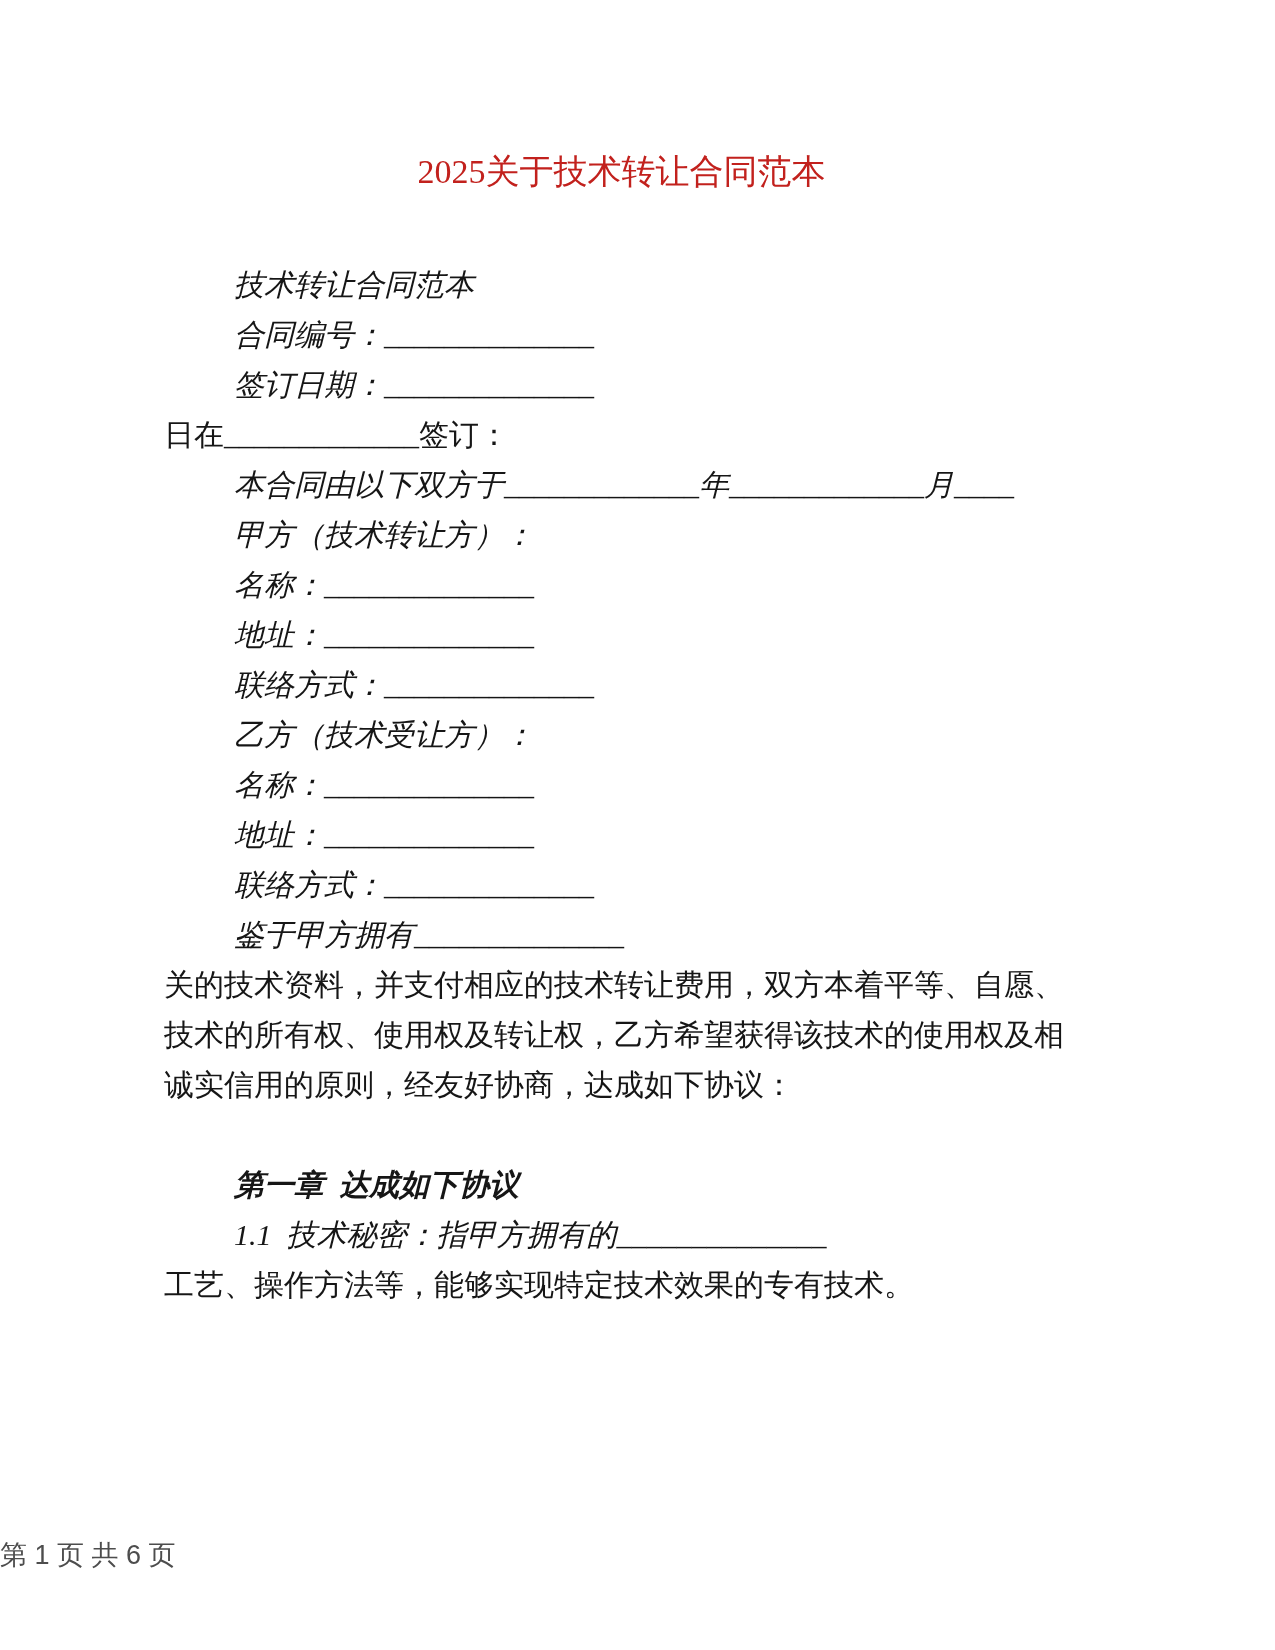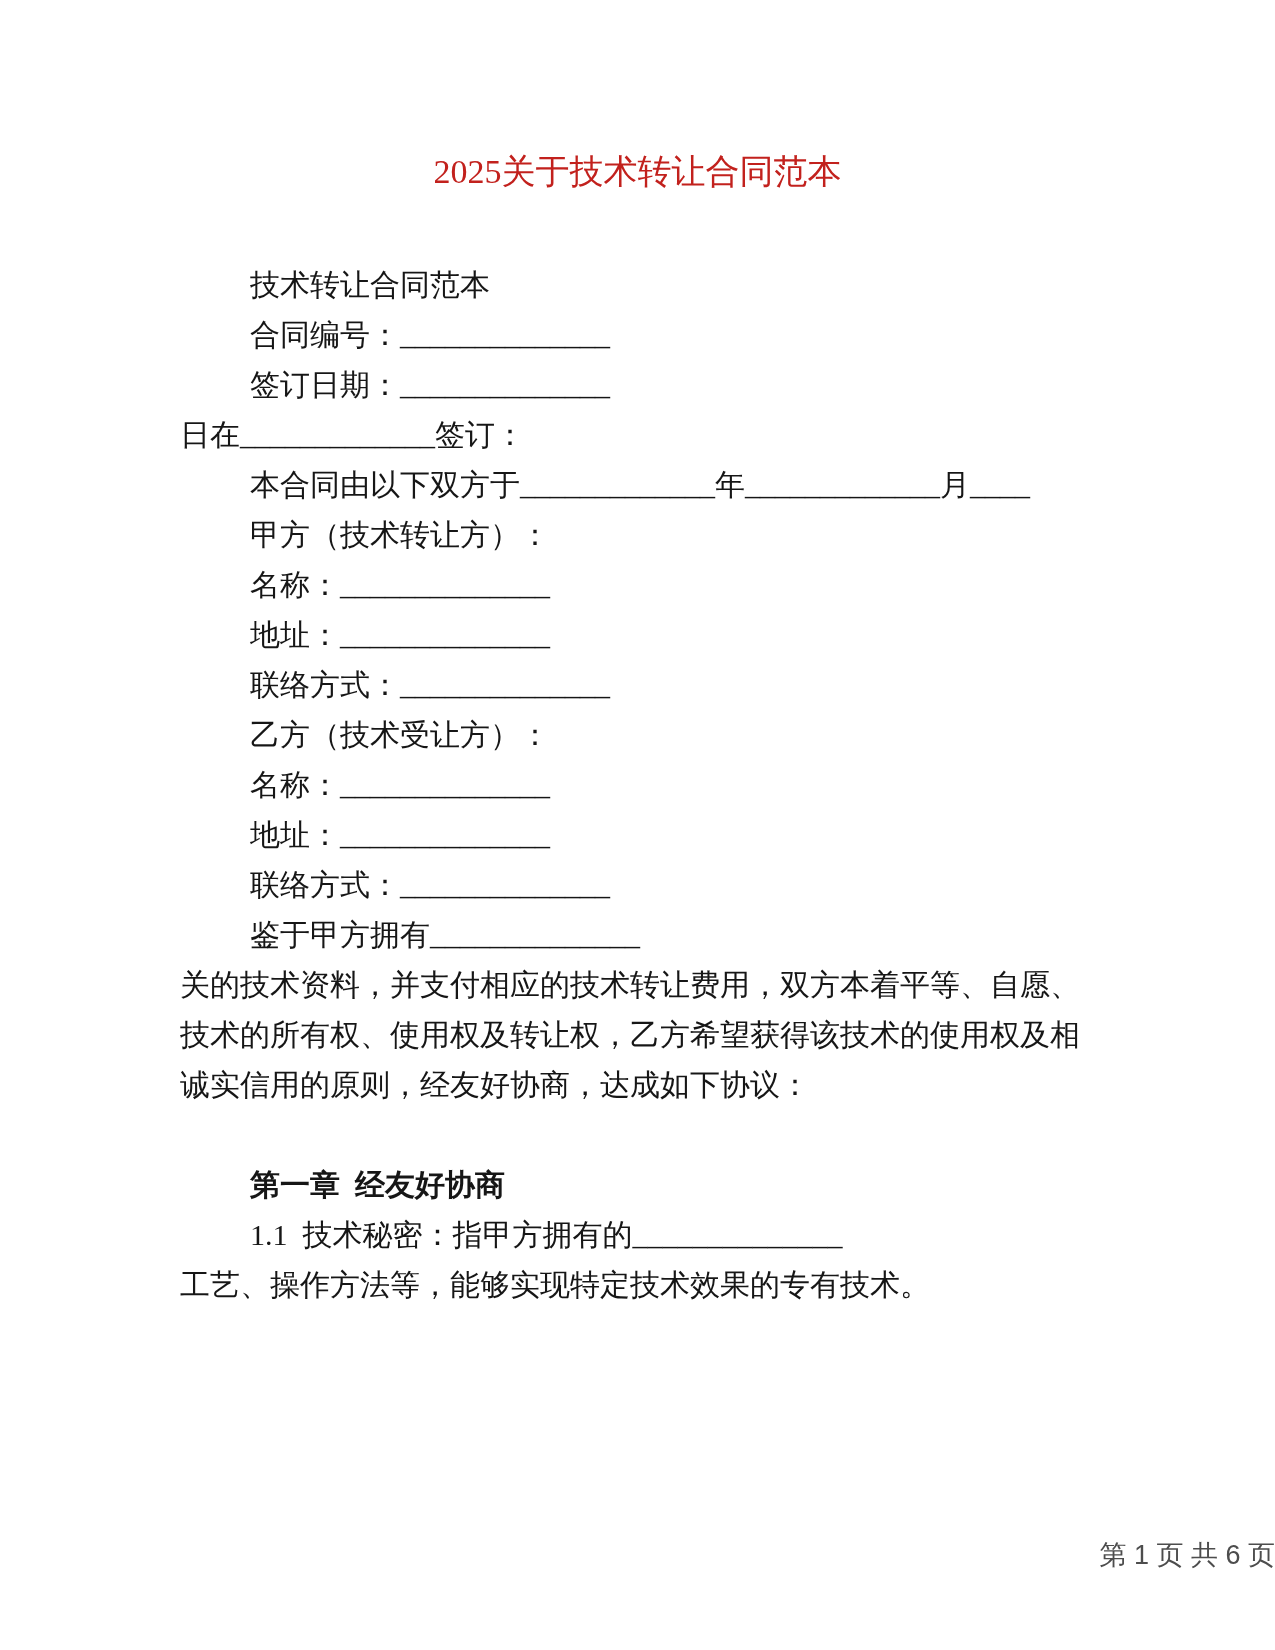--- a/index.html
+++ b/index.html
@@ -10,53 +10,54 @@
   body {
     width: 1275px;
     height: 1650px;
     position: relative;
     font-family: "Liberation Serif", serif;
     color: #161616;
     overflow: hidden;
   }
   .doc {
     position: absolute;
-    left: 180px;
+    left: 164px;
     top: 150px;
     width: 915px;
   }
   .doc-title {
     text-align: center;
     color: #c2211d;
     font-size: 34px;
     line-height: 44px;
     font-weight: 400;
     margin: 0 0 66px 0;
     white-space: pre;
   }
   .line {
     font-size: 30px;
     line-height: 50px;
     white-space: pre;
   }
   .indent {
     padding-left: 70px;
+    font-style: italic;
   }
   .heading {
     font-weight: bold;
   }
   .spacer {
     height: 50px;
   }
   .page-footer {
     position: absolute;
     top: 1535px;
     left: 0;
     width: 1275px;
-    text-align: right;
+    text-align: left;
     font-family: "Liberation Sans", sans-serif;
     font-size: 27px;
     line-height: 40px;
     color: #4d4d4d;
   }
 </style>
 </head>
 <body>
 
 <div class="doc">
@@ -76,19 +77,19 @@
   <div class="line indent">名称：______________</div>
   <div class="line indent">地址：______________</div>
   <div class="line indent">联络方式：______________</div>
   <div class="line indent">鉴于甲方拥有______________</div>
   <div class="line">关的技术资料，并支付相应的技术转让费用，双方本着平等、自愿、</div>
   <div class="line">技术的所有权、使用权及转让权，乙方希望获得该技术的使用权及相</div>
   <div class="line">诚实信用的原则，经友好协商，达成如下协议：</div>
 
   <div class="spacer"></div>
 
-  <div class="line indent heading">第一章  经友好协商</div>
+  <div class="line indent heading">第一章  达成如下协议</div>
   <div class="line indent">1.1  技术秘密：指甲方拥有的______________</div>
   <div class="line">工艺、操作方法等，能够实现特定技术效果的专有技术。</div>
 
 </div>
 
 <div class="page-footer">第 1 页 共 6 页</div>
 
 </body></html>

